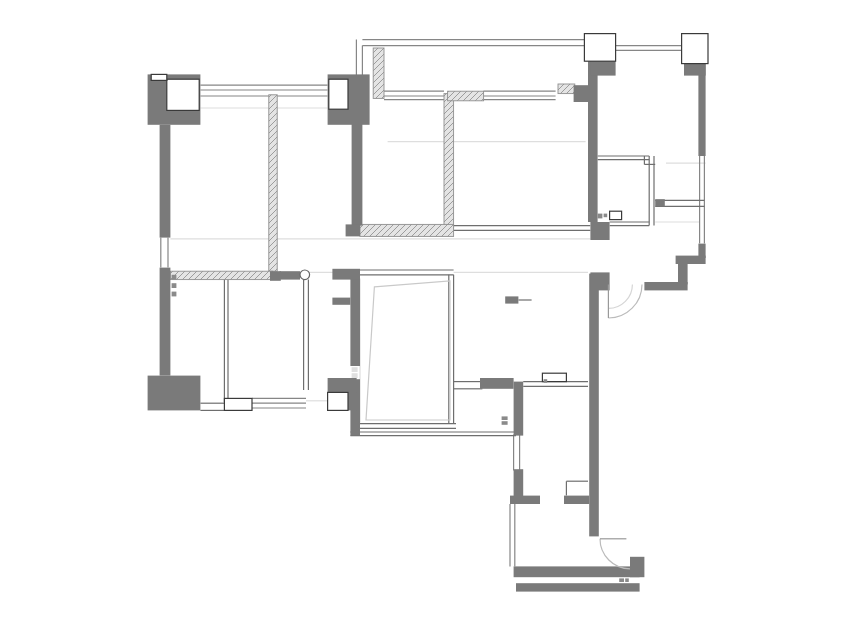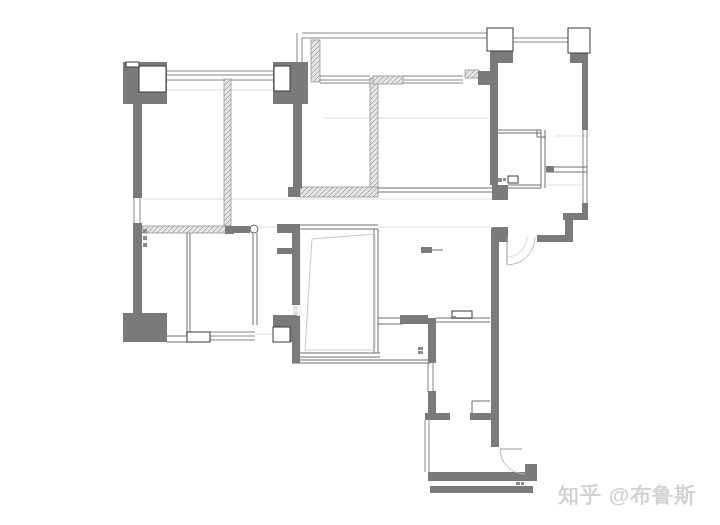--- a/index.html
+++ b/index.html
@@ -156,14 +156,13 @@
         <rect x="418" y="351" width="5" height="3" fill="#8a8a8a"></rect>
         <rect x="498" y="178" width="4" height="4" fill="#8a8a8a"></rect>
         <rect x="503" y="178" width="3" height="3" fill="#8a8a8a"></rect>
         <rect x="516" y="482" width="4" height="3" fill="#8a8a8a"></rect>
         <rect x="521" y="482" width="3" height="3" fill="#8a8a8a"></rect>
         <rect x="453" y="316" width="3" height="3" fill="#8a8a8a"></rect>
         <rect x="293" y="306" width="5" height="4" fill="#e0e0e0"></rect>
         <rect x="293" y="311" width="5" height="4" fill="#e0e0e0"></rect>
       </g>
   </svg>
-  <div class="watermark" style="color: rgb(210, 210, 210);">知乎 @布鲁斯</div>
 </div>
 
 </body></html>

